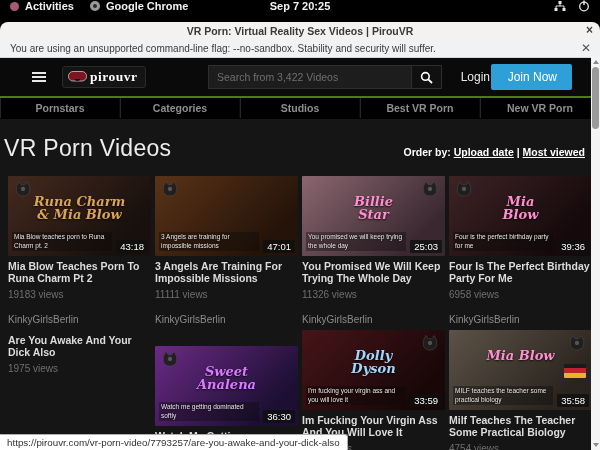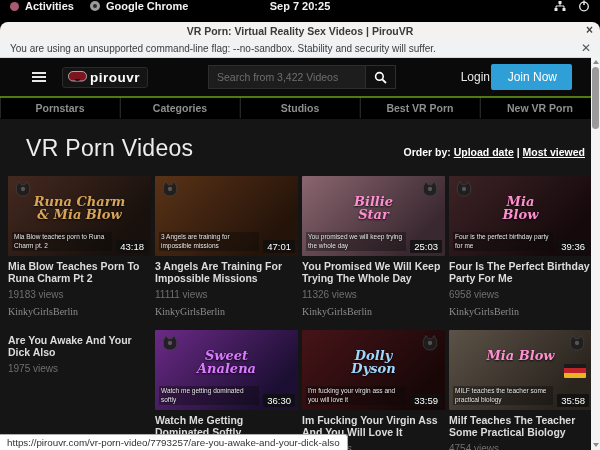--- a/index.html
+++ b/index.html
@@ -31,59 +31,59 @@
   .infobar { height:19px; background:#f1f2f4; border-bottom:1px solid #d8d8d8; display:flex; align-items:center;
     font-size:10px; color:#3c3c3c; padding:0 10px; position:relative; }
   .infobar .close { position:absolute; right:9px; color:#555; font-size:12px; }
 
   
   .site-header { height:38px; background:#0a0a0a; display:flex; align-items:center; padding:0 10px; position:relative; }
   .hamburger { width:14px; margin-left:22px; display:flex; flex-direction:column; gap:2px; }
   .hamburger span { display:block; height:2px; background:#e8e8e8; }
   .logo-badge { margin-left:16px; display:flex; align-items:center; gap:3px; background:#141414;
     border:1px solid #2a2a2a; border-radius:3px; padding:2px 7px 2px 5px; }
-  .logo-text { color:#fff; font-size:13.5px; font-weight:bold; letter-spacing:0.5px; }
+  .logo-text { color:#fff; font-size:13.5px; font-weight:bold; letter-spacing:0.5px;font-family:Liberation Serif, serif; }
   .searchwrap { position:absolute; left:208px; display:flex; }
-  .search-input { width:158px; height:24px; background:#1d1d1d; border:1px solid #2e2e2e; color:#bbb;
+  .search-input { width:204px; height:24px; background:#1d1d1d; border:1px solid #2e2e2e; color:#bbb;
     font-size:10.5px; padding:0 8px; outline:none; font-family:"Liberation Sans",sans-serif; }
   .search-input::placeholder { color:#6e6e6e; }
   .search-btn { width:30px; height:24px; background:#101010; border:1px solid #2e2e2e; border-left:none;
     display:flex; align-items:center; justify-content:center; }
   .login { position:absolute; right:110px; color:#e8e8e8; font-size:12px; }
   .join-btn { position:absolute; right:28px; color:#fff; font-size:12px; padding:6px 15px; border-radius:2px; border:none; }
 
   
   .nav { height:23px; background:#000000; display:flex; border-top:2px solid #4d7c0f; border-bottom:1px solid #000; }
   .nav-item { flex:1; display:flex; align-items:center; justify-content:center; font-size:10.5px; font-weight:bold;
     color:#8f8f8f; border-right:1px solid #0c0c0c; border-left:1px solid #262626; }
 
   
   .main { background:#151515; height:100%; }
-  .titlerow { display:flex; align-items:flex-end; padding:16px 15px 14px 26px; }
+  .titlerow { display:flex; align-items:flex-end; padding:16px 15px 14px 4px; }
   .page-title { color:#ededed; font-size:23px; font-weight:400; letter-spacing:0.3px; }
   .orderby { margin-left:auto; color:#fff; font-size:10.5px; font-weight:bold; padding-bottom:4px; }
   .orderby a { color:#fff; text-decoration:underline; }
 
   .grid { display:flex; flex-wrap:wrap; gap:4px; padding:0 8px; }
   .card { width:143px; height:150px; }
   .thumb { position:relative; width:100%; height:80px; overflow:hidden; border-radius:1px;padding-left:40px; }
   .cat-logo { position:absolute; top:3px; opacity:0.9; }
   .cat-logo.pos-left { left:5px; } .cat-logo.pos-right { right:5px; }
   .script-name { position:absolute; top:24%; left:0; right:0; text-align:center;
     font-family:"DejaVu Serif", serif; font-style:italic; font-weight:bold; font-size:13px; line-height:1.0;
     text-shadow:0 1px 2px rgba(0,0,0,0.8); white-space:pre-line; }
   .caption { position:absolute; bottom:5px; left:4px; width:70%; color:#e8e8e8; font-size:6.5px; line-height:1.3;
     text-shadow:0 0 2px #000; background:rgba(10,10,10,0.35); padding:1px 2px; }
   .duration { position:absolute; bottom:3px; right:3px; background:rgba(15,15,15,0.8); color:#fff;
     font-size:9.5px; padding:1px 4px; border-radius:1px; }
   .flag { position:absolute; right:6px; top:42%; width:22px; height:14px; display:flex; flex-direction:column; border-radius:1px; overflow:hidden; }
   .flag i { flex:1; } .flag i:nth-child(1){background:#1a1a1a;} .flag i:nth-child(2){background:#c0222a;} .flag i:nth-child(3){background:#e8b523;}
   .vtitle { margin-top:4px; color:#dcdcdc; font-size:10.5px; font-weight:bold; line-height:1.18; height:25px; overflow:hidden; }
   .views { margin-top:4px; color:#6f6f6f; font-size:10px; }
-  .studio { margin-top:6px; color:#8c8c8c; font-size:10px;font-family:Liberation Serif, serif; }
+  .studio { margin-top:14px; color:#8c8c8c; font-size:10px; }
 
   
   .status-bubble { position:absolute; left:0; bottom:0; height:16px; background:#fff;
     border:1px solid #b0b0b0; border-left:none; border-bottom:none; border-top-right-radius:3px;
     display:flex; align-items:center; padding:0 7px; font-size:9.8px; color:#333; z-index:5; white-space:nowrap; }
 
   
   .scrollbar { position:absolute; right:0; top:57px; bottom:0; width:9px; background:#f4f4f4; z-index:4; }
   .sb-up, .sb-down { position:absolute; left:2px; width:0; height:0; border-left:3px solid transparent; border-right:3px solid transparent; }
   .sb-up { top:3px; border-bottom:4px solid #8a8a8a; }
@@ -243,21 +243,21 @@
       <div class="studio">KinkyGirlsBerlin</div>
     </div>
 
     <div class="card">
       <div class="vtitle">Are You Awake And Your Dick Also</div>
       <div class="views">1975 views</div>
       <div class="studio"></div>
     </div>
 
     <div class="card">
-      <div class="thumb" style="background: linear-gradient(135deg, rgb(107, 42, 134) 0%, rgb(28, 15, 51) 80%);">
+      <div class="thumb" style="background: linear-gradient(135deg, rgb(107, 42, 134) 0%, rgb(28, 15, 51) 80%); margin-top: 16px;">
         <svg class="cat-logo pos-left" width="20" height="20" viewBox="0 0 24 24">
           <path d="M4 9 L7 3 L10 7 H14 L17 3 L20 9 V14 a8 6.5 0 0 1 -16 0 Z" fill="#1e1e1e" stroke="#4a4a4a" stroke-width="0.8"></path>
           <circle cx="12" cy="12" r="2.6" fill="#5a5a5a"></circle>
         </svg>
         <div class="script-name" style="color: rgb(218, 123, 255);">Sweet
 Analena</div>
         <div class="caption">Watch me getting dominated softly</div>
 
         <div class="duration">36:30</div>
       </div>

